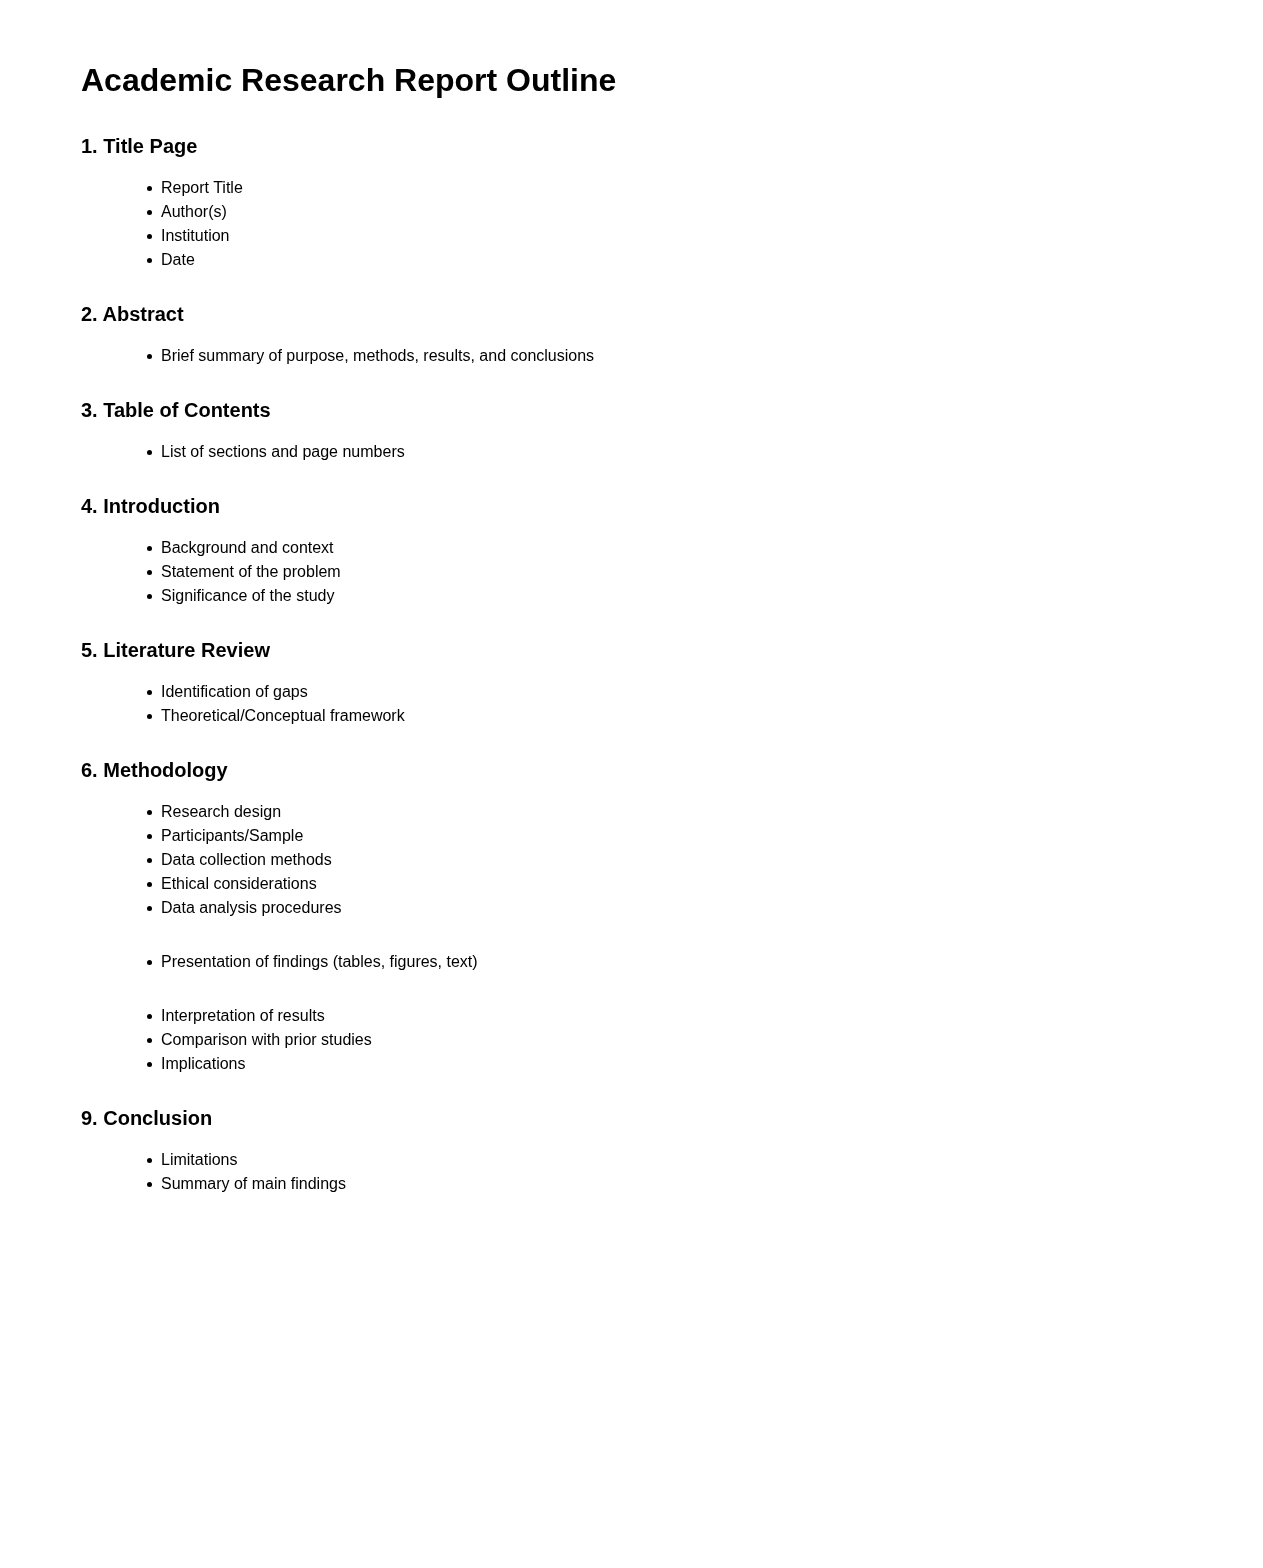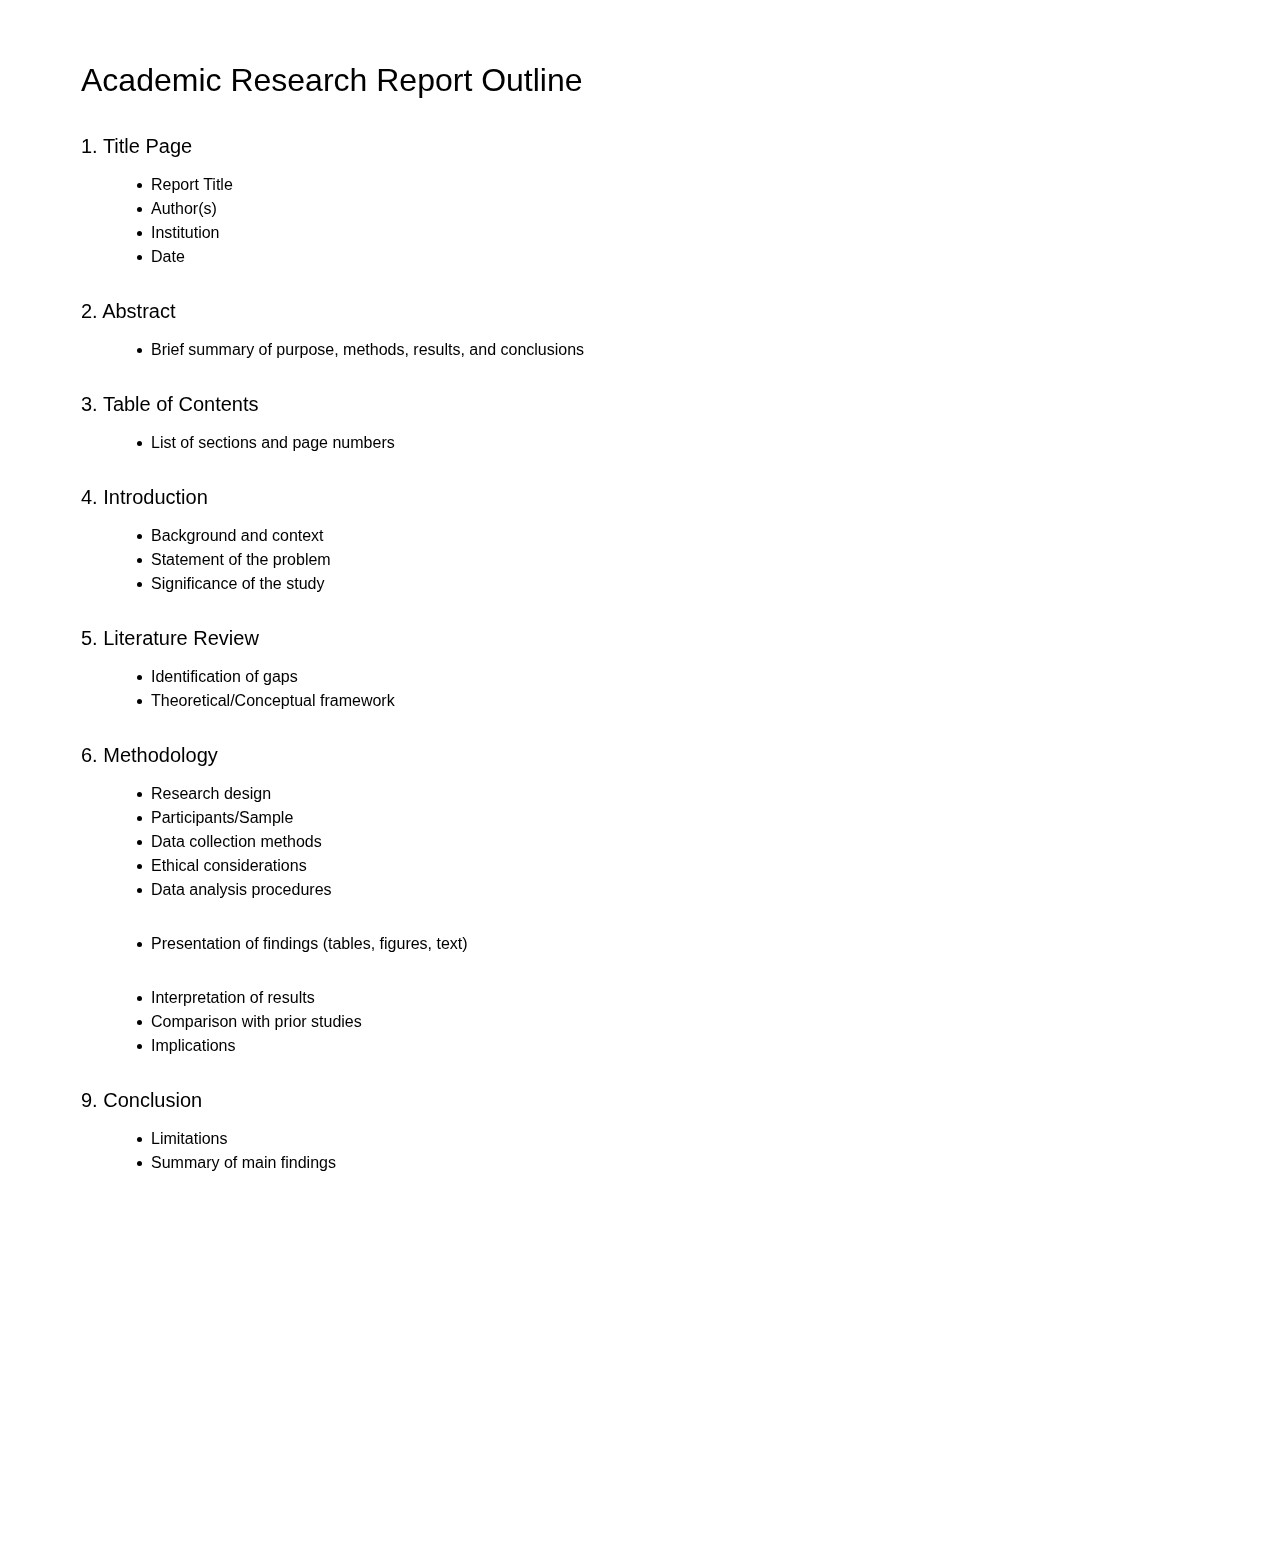--- a/index.html
+++ b/index.html
@@ -2,29 +2,29 @@
 <html><head>
 <meta charset="utf-8">
 <style>
   html, body { margin: 0; padding: 0; background: #ffffff; }
   body {
     width: 1263px; height: 1568px; overflow: hidden;
     font-family: "Liberation Sans", sans-serif; color: #000000;
   }
   .page { padding: 60px 0 0 81px; }
   h1 {
-    font-size: 32px; line-height: 40px; font-weight: normal;
+    font-size: 32px; line-height: 40px; font-weight: bold;
     margin: 0 0 34px 0;
   }
   .section { margin-bottom: 30px; }
   h2 {
-    font-size: 20px; line-height: 24px; font-weight: normal;
+    font-size: 20px; line-height: 24px; font-weight: bold;
     margin: 0 0 15px 0;
   }
-  ul { margin: 8px; padding: 0 0 0 62px; list-style: none; }
+  ul { margin: 18px; padding: 0 0 0 62px; list-style: none; }
   li {
     font-size: 16px; line-height: 24px; position: relative;
   }
   li .bullet {
     position: absolute; left: -14px; top: 10px;
     width: 5px; height: 5px; border-radius: 50%; background: #000;
   }
 </style>
 </head>
 <body>

